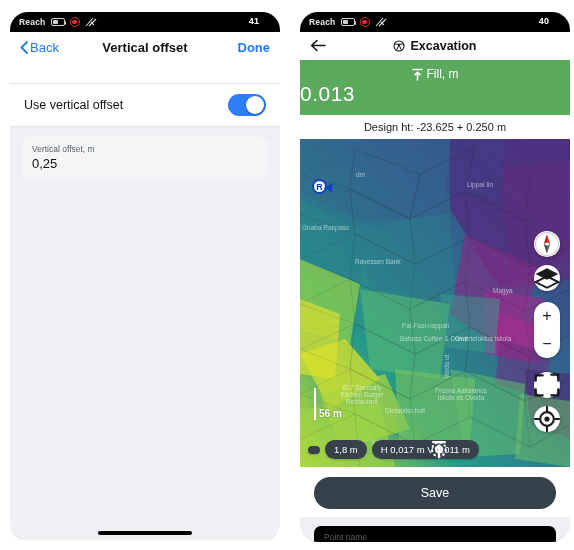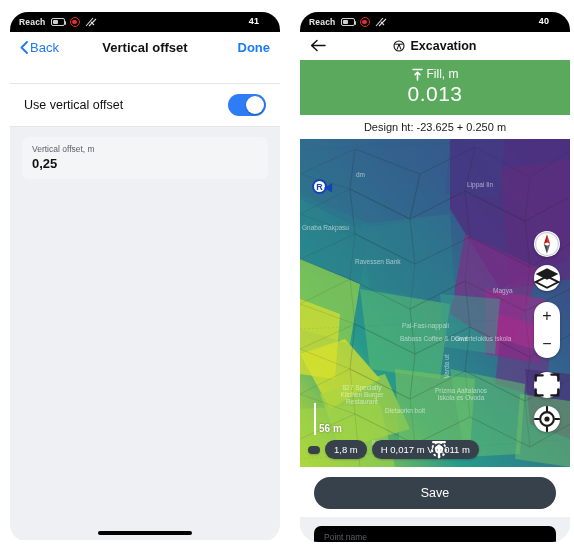--- a/index.html
+++ b/index.html
@@ -78,40 +78,40 @@
   }
   .switch .knob {
     position:absolute; top:2px; right:2px; width:18px; height:18px;
     border-radius:50%; background:#fff; box-shadow: 0 1px 2px rgba(0,0,0,.3);
   }
   .field-card {
     margin: 10px 12px 0 12px; background:#f4f5f7; border-radius:7px;
     padding: 7px 10px 8px 10px;
   }
   .field-card .cap { font-size: 8.5px; color:#5b5f66; margin-bottom:2px; }
-  .field-card .val { font-size: 13px; color:#111;font-weight:bold; }
+  .field-card .val { font-size: 13px; color:#111; }
   .home-ind {
     position:absolute; bottom:7px; left:50%; transform:translateX(-50%);
     width: 94px; height: 4px; border-radius: 2px; background:#000;
   }
 
   
   .navbar-r {
     height: 28px; background:#fff; display:flex; align-items:center;
     padding: 0 10px; position:relative;
   }
   .arrow-back { font-size: 15px; color:#111; cursor:pointer; line-height:1; }
   .nav-title-r {
     position:absolute; left:0; right:0; text-align:center;
     font-size: 12.5px; font-weight:700; color:#111;
     display:flex; align-items:center; justify-content:center; gap:5px;
     pointer-events:none;
   }
   .banner {
-    background:#5aa95c; color:#fff; text-align:center;
+    background:#5aa95c; color:#fff; 
     padding: 7px 0 9px 0;
   }
   .banner .b-top {
     font-size: 12px; display:flex; align-items:center; justify-content:center; gap:4px; font-weight:400;
   }
   .banner .b-val { font-size: 21px; font-weight: 400; letter-spacing:.5px; margin-top:1px; }
   .designht {
     background:#fff; text-align:center; font-size: 11px; color:#1b1b1b;
     padding: 6px 0 6px 0;
   }
@@ -131,21 +131,21 @@
   .rover-pin .circ {
     width:15px; height:15px; border-radius:50%; background:#fff;
     border:2px solid #1442b8; color:#1442b8; font-size:9px; font-weight:700;
     display:flex; align-items:center; justify-content:center;
   }
   .rover-pin .tri {
     width:0;height:0;border-left:5px solid transparent;border-right:5px solid transparent;
     border-bottom:8px solid #1442b8; margin-left:-2px; margin-bottom:1px;
     transform: rotate(150deg);
   }
-  .scalebar { position:absolute; left:14px; bottom:33px; }
+  .scalebar { position:absolute; left:14px; bottom:48px; }
   .scalebar .tick { width:2px; height:32px; background:#fff; }
   .scalebar .txt {
     color:#fff; font-size:10px; font-weight:600; margin-top:-12px; margin-left:5px;
     text-shadow:0 0 2px rgba(0,0,0,.45);
   }
   .map-ctl {
     position:absolute; right:10px;
     background:#fff; border-radius:50%;
     width:26px; height:26px;
     display:flex; align-items:center; justify-content:center;

